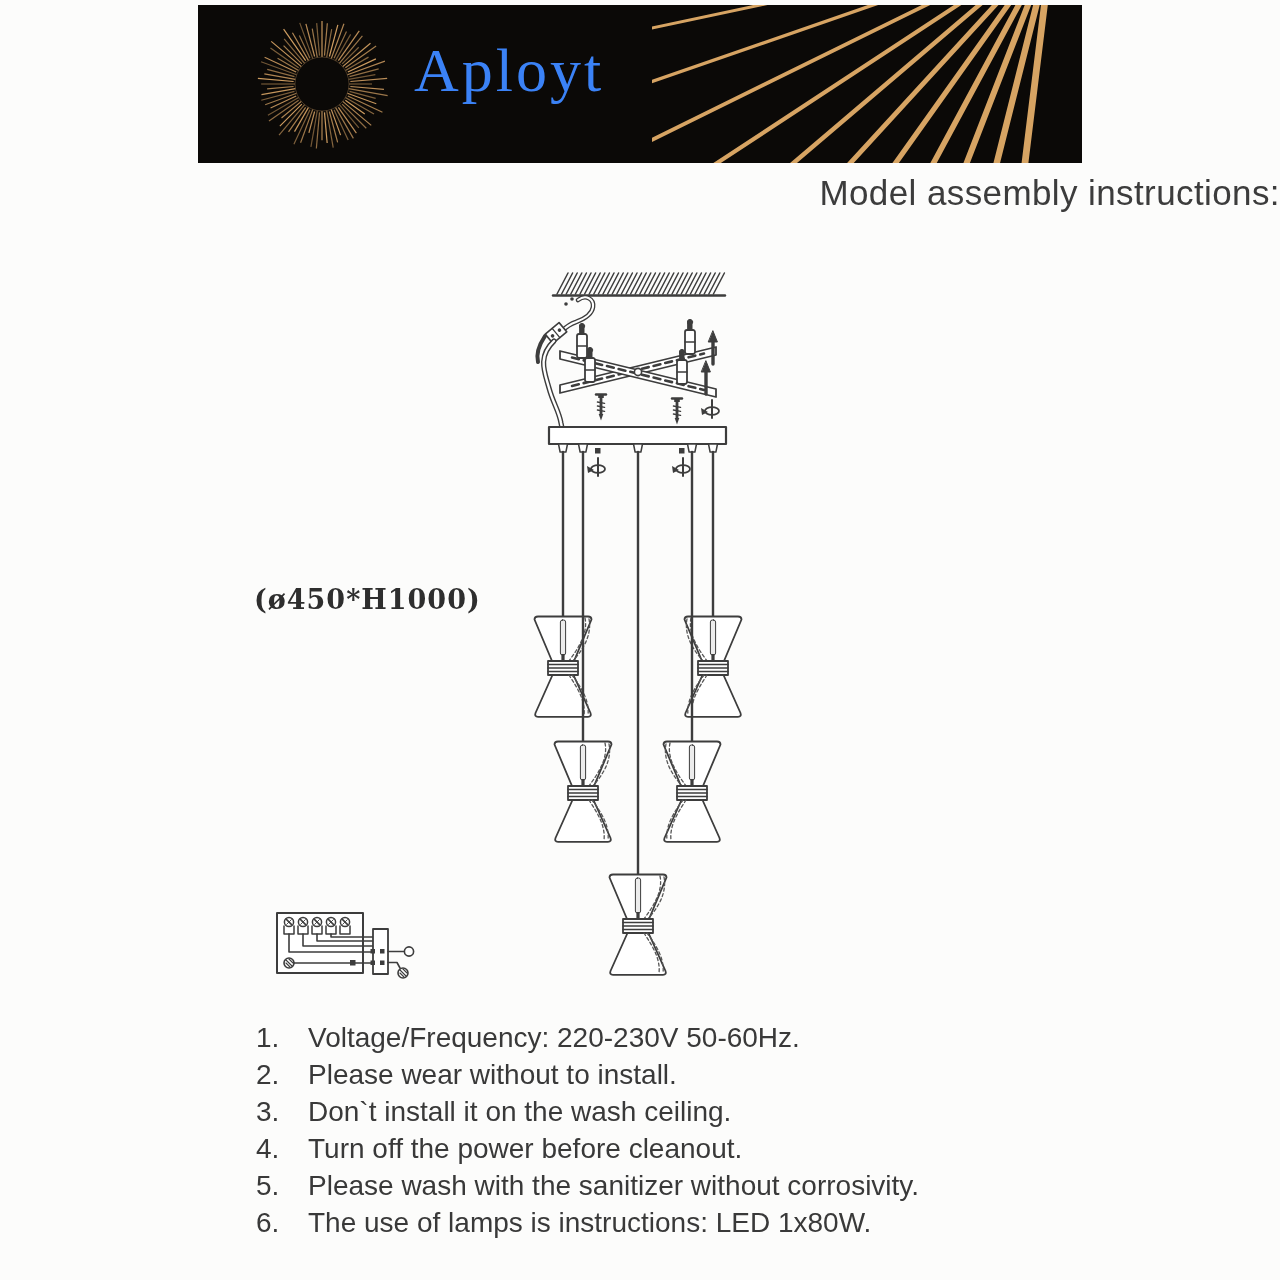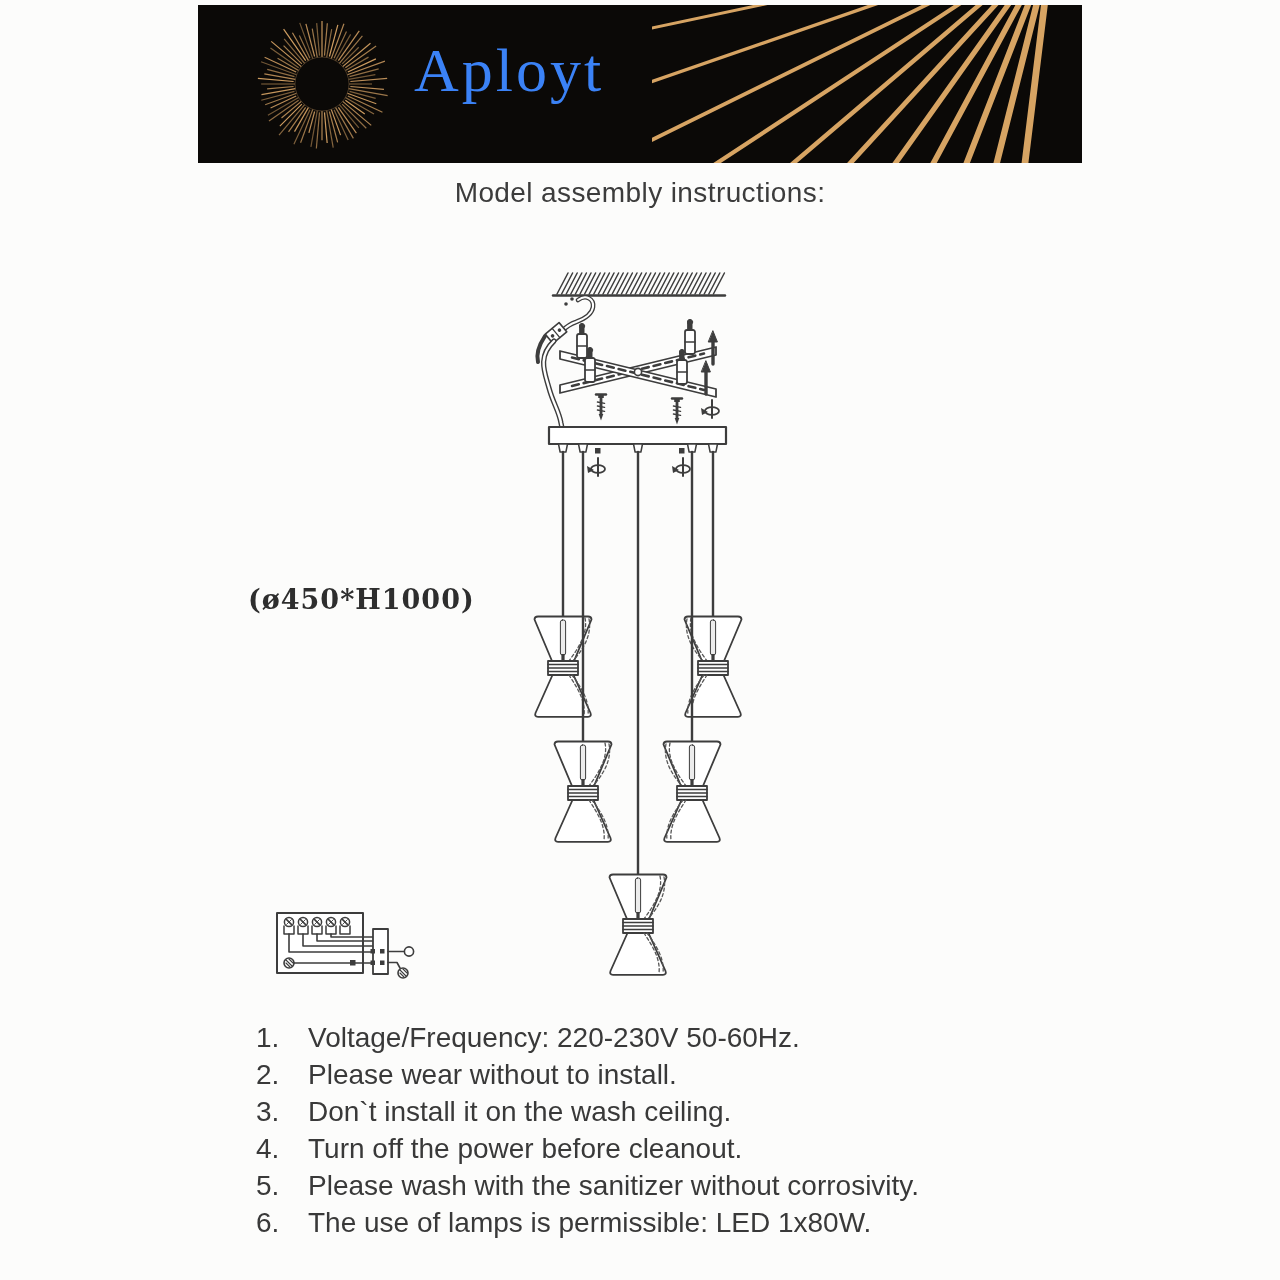--- a/index.html
+++ b/index.html
@@ -8,24 +8,24 @@
 
   
   .banner{position:absolute;left:198px;top:5px;width:884px;height:158px;background:#0b0907;overflow:hidden;}
   .sunburst{position:absolute;left:52px;top:3px;}
   .brand{position:absolute;left:216px;top:30px;font-family:"Liberation Serif",serif;
          font-size:62px;font-weight:400;letter-spacing:3px;color:#3b82f6;}
   .corner-rays{position:absolute;right:0;top:0;}
 
   
   .title-block{position:absolute;left:0;top:176px;width:1280px;text-align:center;color:#3c3c3c;}
-  .title-line{font-size:28px;line-height:33px;letter-spacing:0.4px;}
+  .title-line{font-size:35px;line-height:33px;letter-spacing:0.4px;text-align:right;}
 
   
-  .dimension{position:absolute;left:248px;top:584px;font-family:"DejaVu Serif",serif;
+  .dimension{position:absolute;left:254px;top:584px;font-family:"DejaVu Serif",serif;
              font-weight:bold;font-size:27px;letter-spacing:1px;color:#2e2e2e;}
   .drawing{position:absolute;left:250px;top:258px;}
 
   
   .instructions{position:absolute;left:256px;top:1019px;width:860px;color:#393939;}
   .inst-row{display:flex;font-size:28px;line-height:37px;}
   .inst-num{width:52px;flex:0 0 52px;}
   .inst-text{flex:1;white-space:nowrap;}
 </style>
 </head>
@@ -342,16 +342,16 @@
     <div class="inst-row">
       <span class="inst-num">4.</span>
       <span class="inst-text">Turn off the power before cleanout.</span>
     </div>
     <div class="inst-row">
       <span class="inst-num">5.</span>
       <span class="inst-text">Please wash with the sanitizer without corrosivity.</span>
     </div>
     <div class="inst-row">
       <span class="inst-num">6.</span>
-      <span class="inst-text">The use of lamps is permissible: LED 1x80W.</span>
+      <span class="inst-text">The use of lamps is instructions: LED 1x80W.</span>
     </div>
   </div>
 </div>
 
 </body></html>

